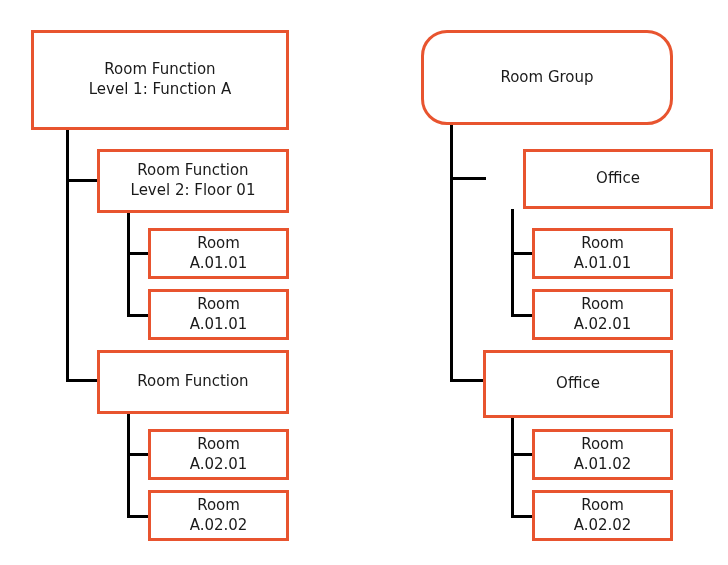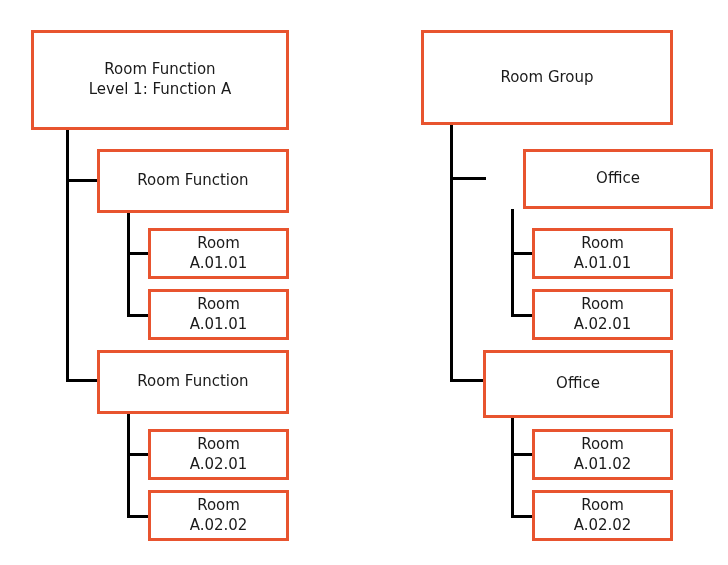--- a/index.html
+++ b/index.html
@@ -66,20 +66,21 @@
   <div class="conn h" style="left:127px; top:453px; width:24px;"></div>
   <div class="conn h" style="left:127px; top:515px; width:24px;"></div>
 
   <div class="node" style="left:31px; top:30px; width:258px; height:100px;">
     <span class="line1">Room Function</span>
     <span class="line2">Level 1: Function A</span>
   </div>
 
   <div class="node" style="left:97px; top:149px; width:192px; height:64px;">
     <span class="line1">Room Function</span>
+    <span class="line2">Level 2: Floor 01</span>
   </div>
 
   <div class="node" style="left:148px; top:228px; width:141px; height:51px;">
     <span class="line1">Room</span>
     <span class="line2">A.01.01</span>
   </div>
 
   <div class="node" style="left:148px; top:289px; width:141px; height:51px;">
     <span class="line1">Room</span>
     <span class="line2">A.01.01</span>
@@ -104,21 +105,21 @@
   <div class="conn h" style="left:450px; top:379px; width:36px;"></div>
 
   <div class="conn v" style="left:511px; top:209px; height:108px;"></div>
   <div class="conn h" style="left:511px; top:252px; width:24px;"></div>
   <div class="conn h" style="left:511px; top:314px; width:24px;"></div>
 
   <div class="conn v" style="left:511px; top:418px; height:100px;"></div>
   <div class="conn h" style="left:511px; top:453px; width:24px;"></div>
   <div class="conn h" style="left:511px; top:515px; width:24px;"></div>
 
-  <div class="node" style="left:421px; top:30px; width:252px; height:95px;">
+  <div class="node" style="left:421px; top:30px; width:252px; height:95px;border-radius:26px;">
     <span class="line1">Room Group</span>
   </div>
 
   <div class="node" style="left:483px; top:149px; width:190px; height:60px;margin-left:40px;">
     <span class="line1">Office</span>
   </div>
 
   <div class="node" style="left:532px; top:228px; width:141px; height:51px;">
     <span class="line1">Room</span>
     <span class="line2">A.01.01</span>

